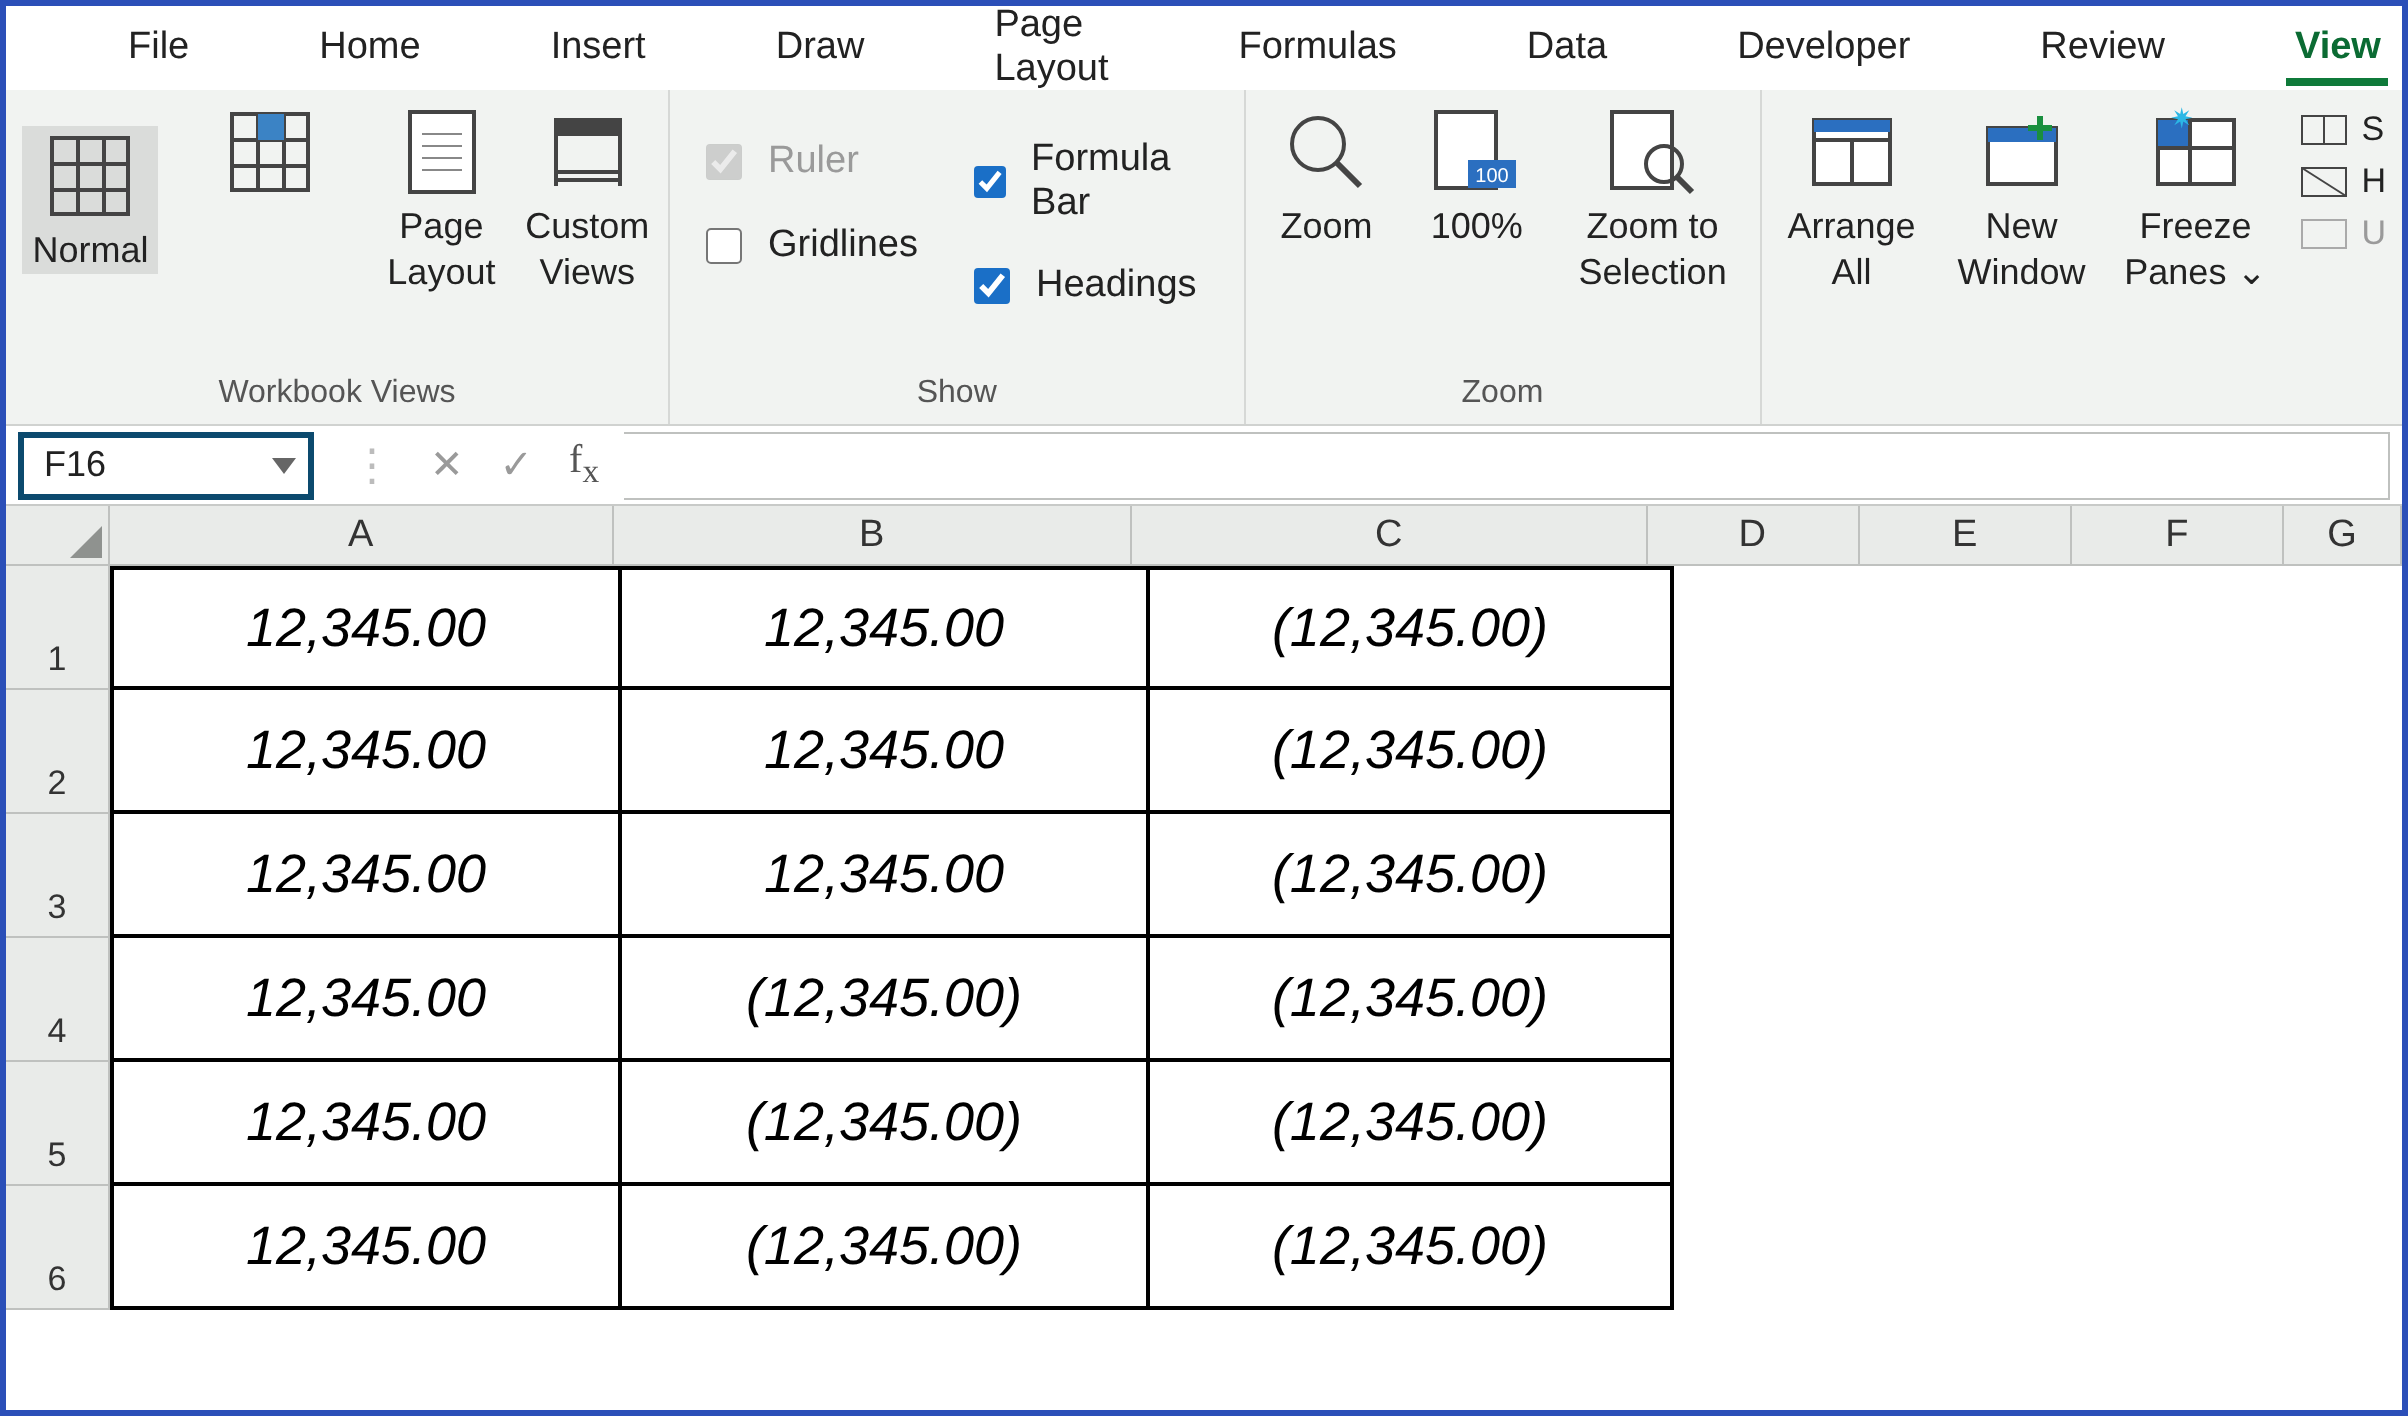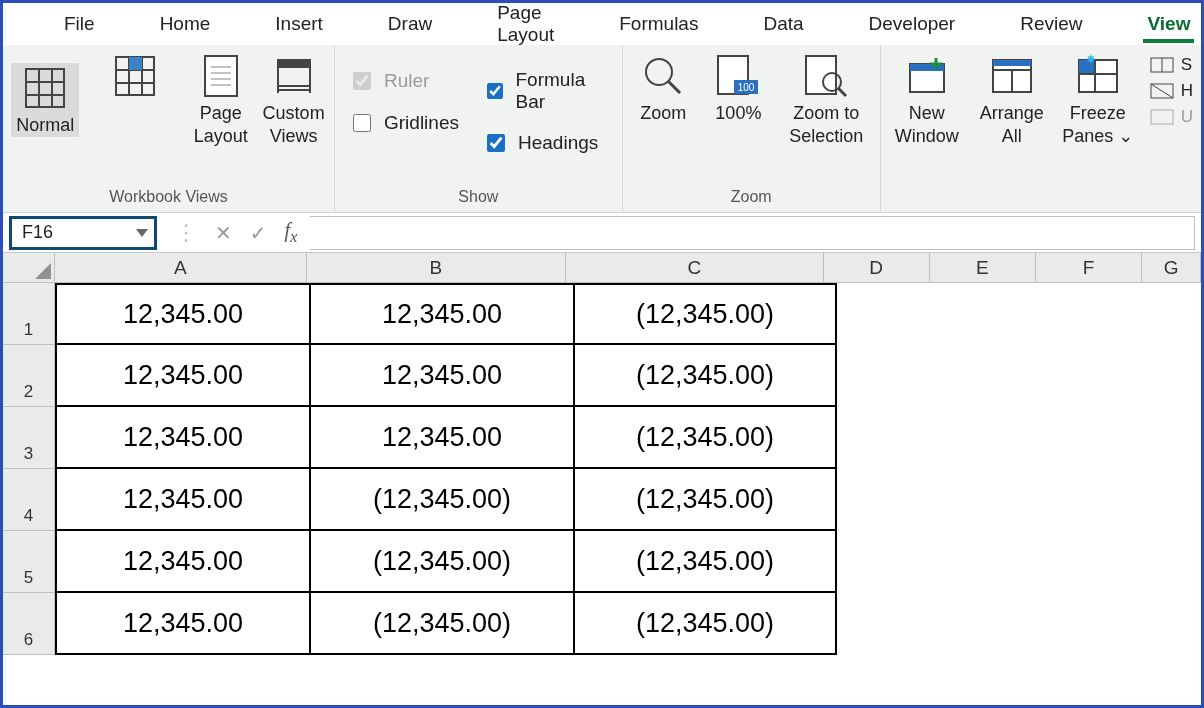--- a/index.html
+++ b/index.html
@@ -30,37 +30,37 @@
   .mini-col { display:flex; flex-direction:column; gap:6px; padding:4px 0 0 2px; font-size:17px; color:#222; }
   .mini-row { display:flex; align-items:center; gap:6px; }
   .mini-ico { width:26px; height:18px; display:flex; align-items:center; justify-content:center; }
 
   
   .fbar { display:flex; align-items:center; height:40px; border-bottom:1px solid #c8cac8; background:#fff; }
   .namebox { width:148px; height:34px; margin:0 0 0 6px; border:3px solid #0c4a6e; display:flex; align-items:center; padding:0 10px; font-size:18px; color:#222; background:#fff; position:relative; }
   .namebox .dd { position:absolute; right:6px; top:10px; width:0;height:0;border-left:6px solid transparent;border-right:6px solid transparent;border-top:8px solid #666; }
   .fbar-btns { display:flex; align-items:center; gap:18px; padding:0 12px 0 18px; }
   .fbar-btn { color:#9a9a9a; font-size:20px; }
-  .fx { font-size:20px; font-style:italic; color:#555; font-family:"Times New Roman", serif; }
+  .fx { font-size:20px; color:#555; font-family:"Times New Roman", serif; }
   .fbar-input { flex:1; height:34px; margin-right:6px; border:1px solid #bfc1bf; border-left:none; background:#fff; }
 
   
   .grid { display:flex; height:458px; background:#fff; }
   .rowhdrs { display:flex; flex-direction:column; }
   .corner { width:52px; height:30px; background:#e9ebe9; border-right:1px solid #bfc1bf; border-bottom:1px solid #bfc1bf; position:relative; }
   .corner::after { content:""; position:absolute; right:3px; bottom:3px; width:0;height:0;border-left:16px solid transparent;border-bottom:16px solid #8f928f; }
   .rowhdr { width:52px; background:#e9ebe9; border-right:1px solid #bfc1bf; border-bottom:1px solid #bfc1bf; font-size:17px; color:#333; display:flex; align-items:flex-end; justify-content:center; padding-bottom:4px; }
   .rowhdr.h62 { height:62px; }
 
   .cols-area { flex:1; overflow:hidden; }
   .colrow { display:flex; height:30px; }
   .colhdr { background:#e9ebe9; border-right:1px solid #bfc1bf; border-bottom:1px solid #bfc1bf; display:flex; align-items:center; justify-content:center; font-size:19px; color:#333; }
   .wA{width:256px;} .wB{width:264px;} .wC{width:262px;} .wN{width:108px;}
 
-  .datarow { display:flex; height:62px; }
+  .datarow { display:flex; height:62px;font-style:italic; }
   .cell { height:62px; display:flex; align-items:center; justify-content:center; font-size:27px; color:#000; font-family: "Segoe UI", Arial, sans-serif; }
   .b-cell { border-right:2px solid #000; border-bottom:2px solid #000; }
   .topedge { border-top:2px solid #000; }
   .leftedge { border-left:2px solid #000; }
   .emptycell { height:62px; }
 
   
   svg { overflow:visible; }
 </style>
 </head>
@@ -194,41 +194,41 @@
               </svg>
           </span>
           <span>Zoom to Selection</span>
         </div>
       </div>
       <div class="group-label">Zoom</div>
     </div>
 
     <div class="group" style="flex:1; border-right:none">
       <div class="group-body">
+        <div class="big-btn" style="width:74px">
+          <span class="ico-wrap">
+            <svg width="42" height="40">
+                <rect x="2" y="4" width="38" height="32" fill="#fff" stroke="#444" stroke-width="2"></rect>
+                <line x1="2" y1="14" x2="40" y2="14" stroke="#444" stroke-width="2"></line>
+                <line x1="21" y1="14" x2="21" y2="36" stroke="#444" stroke-width="2"></line>
+                <rect x="2" y="4" width="38" height="6" fill="#2b6fc0"></rect>
+              </svg>
+          </span>
+          <span>Arrange All</span>
+        </div>
         <div class="big-btn" style="width:76px">
           <span class="ico-wrap">
             <svg width="42" height="40">
                 <rect x="4" y="8" width="34" height="28" fill="#fff" stroke="#444" stroke-width="2"></rect>
                 <rect x="4" y="8" width="34" height="7" fill="#2b6fc0"></rect>
                 <line x1="30" y1="2" x2="30" y2="14" stroke="#1a8f3f" stroke-width="3"></line>
                 <line x1="24" y1="8" x2="36" y2="8" stroke="#1a8f3f" stroke-width="3"></line>
               </svg>
           </span>
           <span>New Window</span>
-        </div>
-        <div class="big-btn" style="width:74px">
-          <span class="ico-wrap">
-            <svg width="42" height="40">
-                <rect x="2" y="4" width="38" height="32" fill="#fff" stroke="#444" stroke-width="2"></rect>
-                <line x1="2" y1="14" x2="40" y2="14" stroke="#444" stroke-width="2"></line>
-                <line x1="21" y1="14" x2="21" y2="36" stroke="#444" stroke-width="2"></line>
-                <rect x="2" y="4" width="38" height="6" fill="#2b6fc0"></rect>
-              </svg>
-          </span>
-          <span>Arrange All</span>
         </div>
         <div class="big-btn" style="width:78px">
           <span class="ico-wrap">
             <svg width="42" height="40">
                 <rect x="2" y="4" width="38" height="32" fill="#fff" stroke="#444" stroke-width="2"></rect>
                 <rect x="2" y="4" width="16" height="14" fill="#2b6fc0"></rect>
                 <line x1="18" y1="4" x2="18" y2="36" stroke="#444" stroke-width="2"></line>
                 <line x1="2" y1="18" x2="40" y2="18" stroke="#444" stroke-width="2"></line>
                 <text x="8" y="8" font-size="14" fill="#2bb7e5">✷</text>
               </svg>

